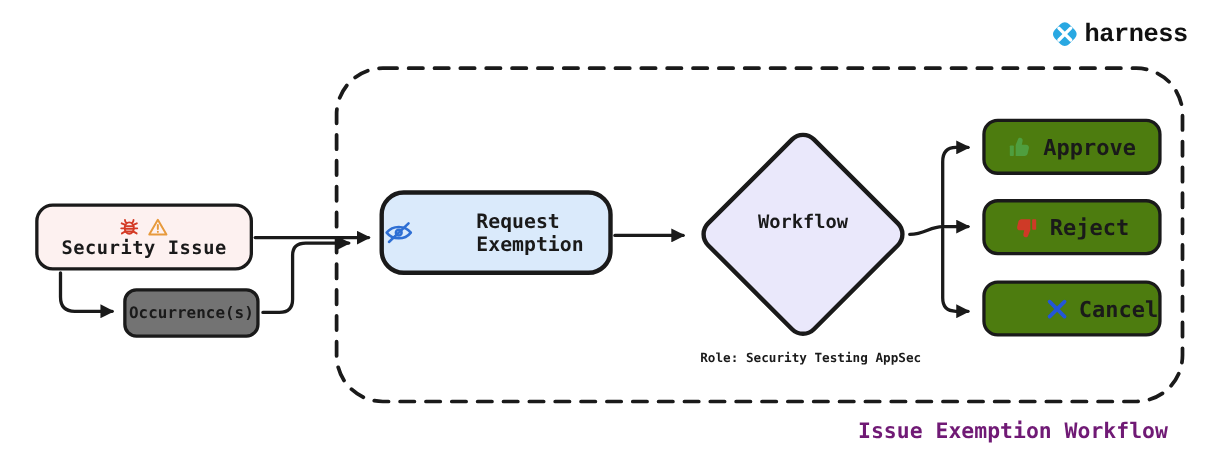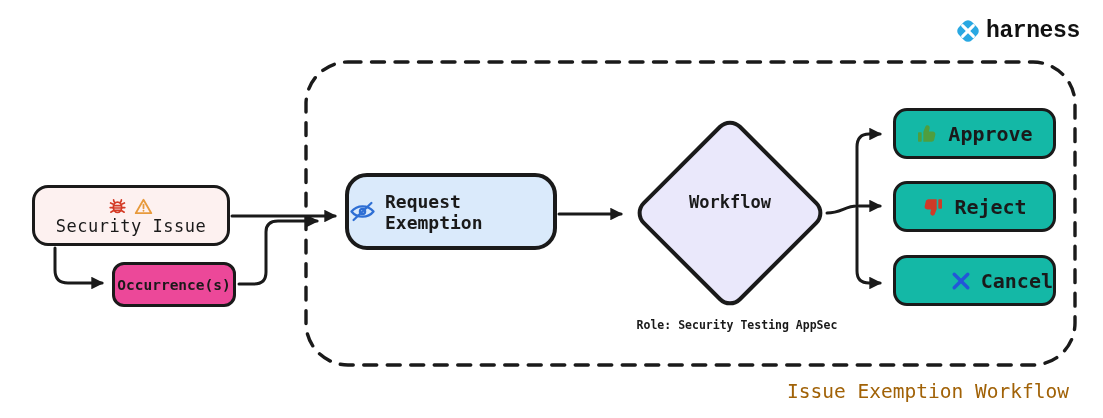--- a/index.html
+++ b/index.html
@@ -2,40 +2,40 @@
 <html><head>
 <meta charset="utf-8">
 <style>
   html,body{margin:0;padding:0;background:#ffffff;}
   .canvas{
     position:relative;width:1103px;height:418px;background:#ffffff;overflow:hidden;
     font-family:"DejaVu Sans Mono","Liberation Mono",monospace;color:#1a1a1a;
   }
   .layer{position:absolute;left:0;top:0;width:1103px;height:418px;}
   .node{
-    position:absolute;box-sizing:border-box;background:#14b8a6;
+    position:absolute;box-sizing:border-box;background:#4d7c0f;
     border:3px solid #1a1a1a;display:flex;align-items:center;justify-content:center;
     z-index:2;
   }
   .node-security{
     left:32px;top:185px;width:198px;height:61px;border-radius:16px;
     border-width:3.5px;background:#fdf1f0;flex-direction:column;gap:1px;padding-top:2px;
   }
   .icon-row{display:flex;align-items:center;gap:8px;height:17px;}
-  .node-security .label{font-size:17px;font-weight:400;letter-spacing:0.5px;}
+  .node-security .label{font-size:17px;font-weight:700;letter-spacing:0.5px;}
   .node-occurrence{
     left:112px;top:262px;width:124px;height:45px;border-radius:12px;
-    background:#ec4899;border-width:3px;
+    background:#737373;border-width:3px;
   }
   .node-occurrence .label{font-size:14.5px;font-weight:600;}
   .node-request{
     left:345px;top:173px;width:212px;height:77px;border-radius:22px;
     background:#daeafb;border-width:4px;gap:9px;
   }
-  .node-request .label{font-size:18px;font-weight:600;}
+  .node-request .label{font-size:18px;font-weight:600;margin-left:48px;}
   .caption{
     position:absolute;z-index:2;font-size:11.5px;font-weight:700;
     text-align:center;line-height:13px;color:#1a1a1a;white-space:pre;
   }
   .caption-roles{left:337px;top:259px;width:236px;}
   .caption-role{left:617px;top:319px;width:240px;text-align:center;}
   .diamond-label{
     position:absolute;left:650px;top:192px;width:160px;z-index:2;
     text-align:center;font-size:17px;font-weight:600;line-height:21px;
   }
@@ -50,21 +50,21 @@
   .brand{
     position:absolute;left:953px;top:15px;height:32px;display:flex;
     align-items:center;gap:3px;z-index:3;
   }
   .brand .wordmark{
     font-family:Liberation Mono, monospace;
     font-size:23px;font-weight:700;letter-spacing:-0.4px;color:#111;
   }
   .wf-title{
     position:absolute;left:780px;top:380px;width:296px;z-index:2;
-    text-align:center;font-size:19.5px;font-weight:400;color:#a16207;
+    text-align:left;font-size:19.5px;font-weight:700;color:#701a75;
   }
 </style>
 </head>
 <body>
 
 <div class="canvas">
 
   <svg class="layer" width="1103" height="418" viewBox="0 0 1103 418">
     <defs>
       <marker id="arrow" viewBox="0 0 10 10" refX="8.5" refY="5" markerWidth="4.2" markerHeight="4.2" orient="auto-start-reverse">

